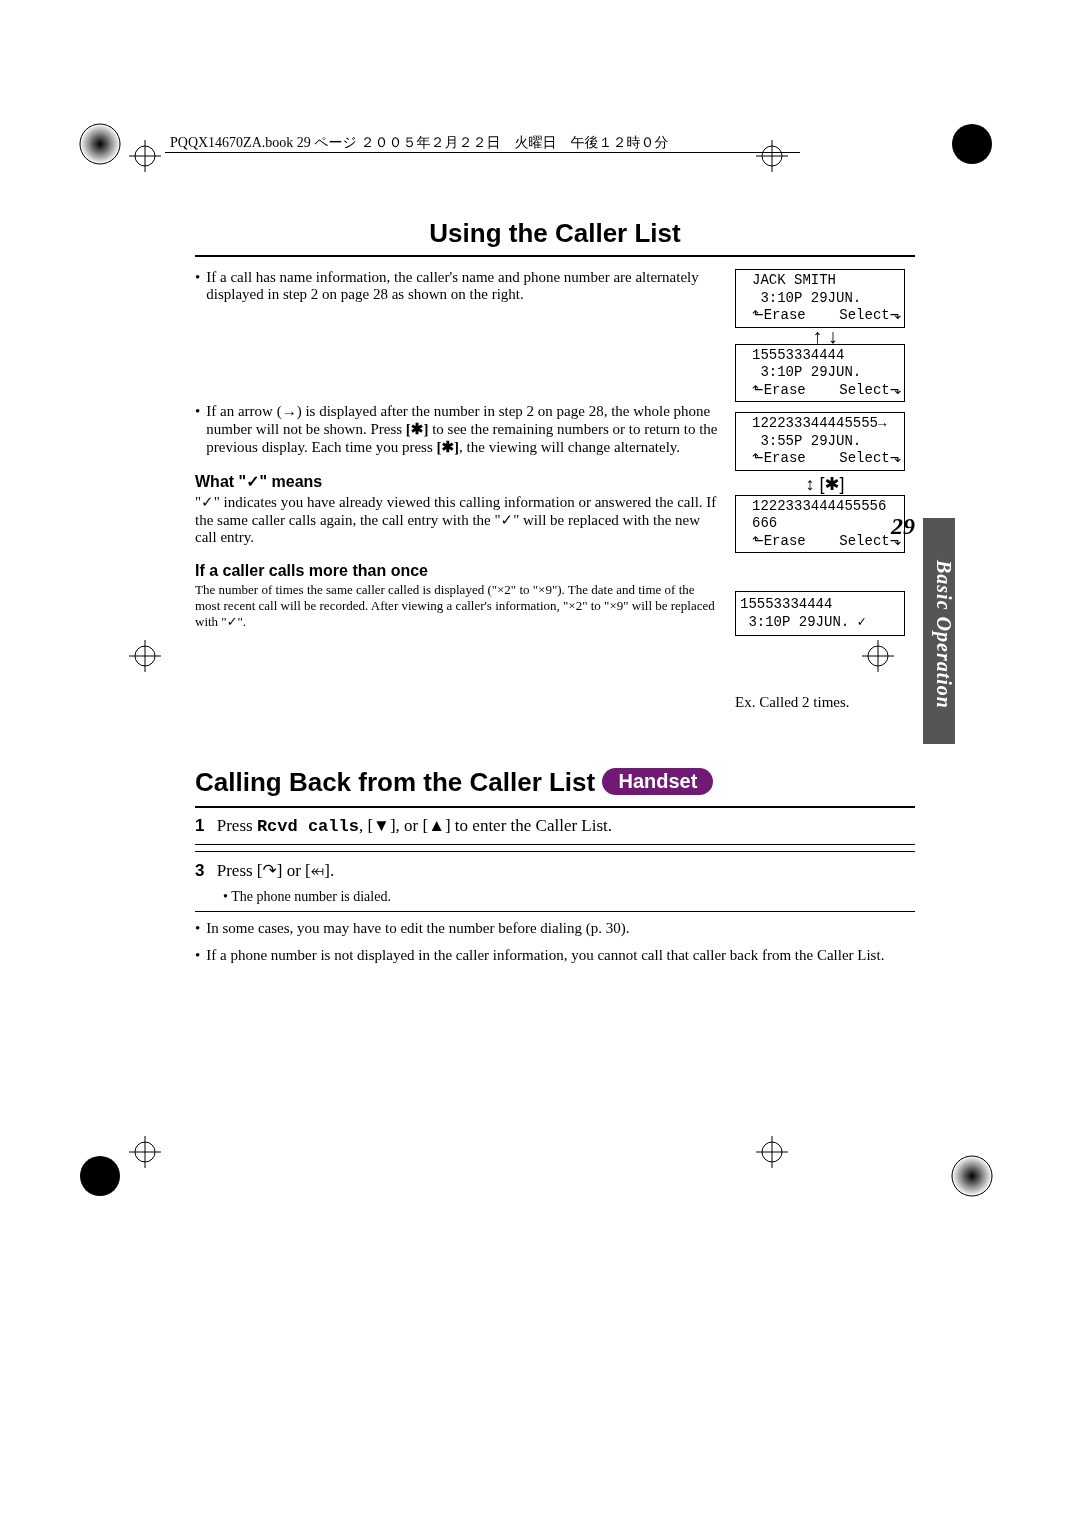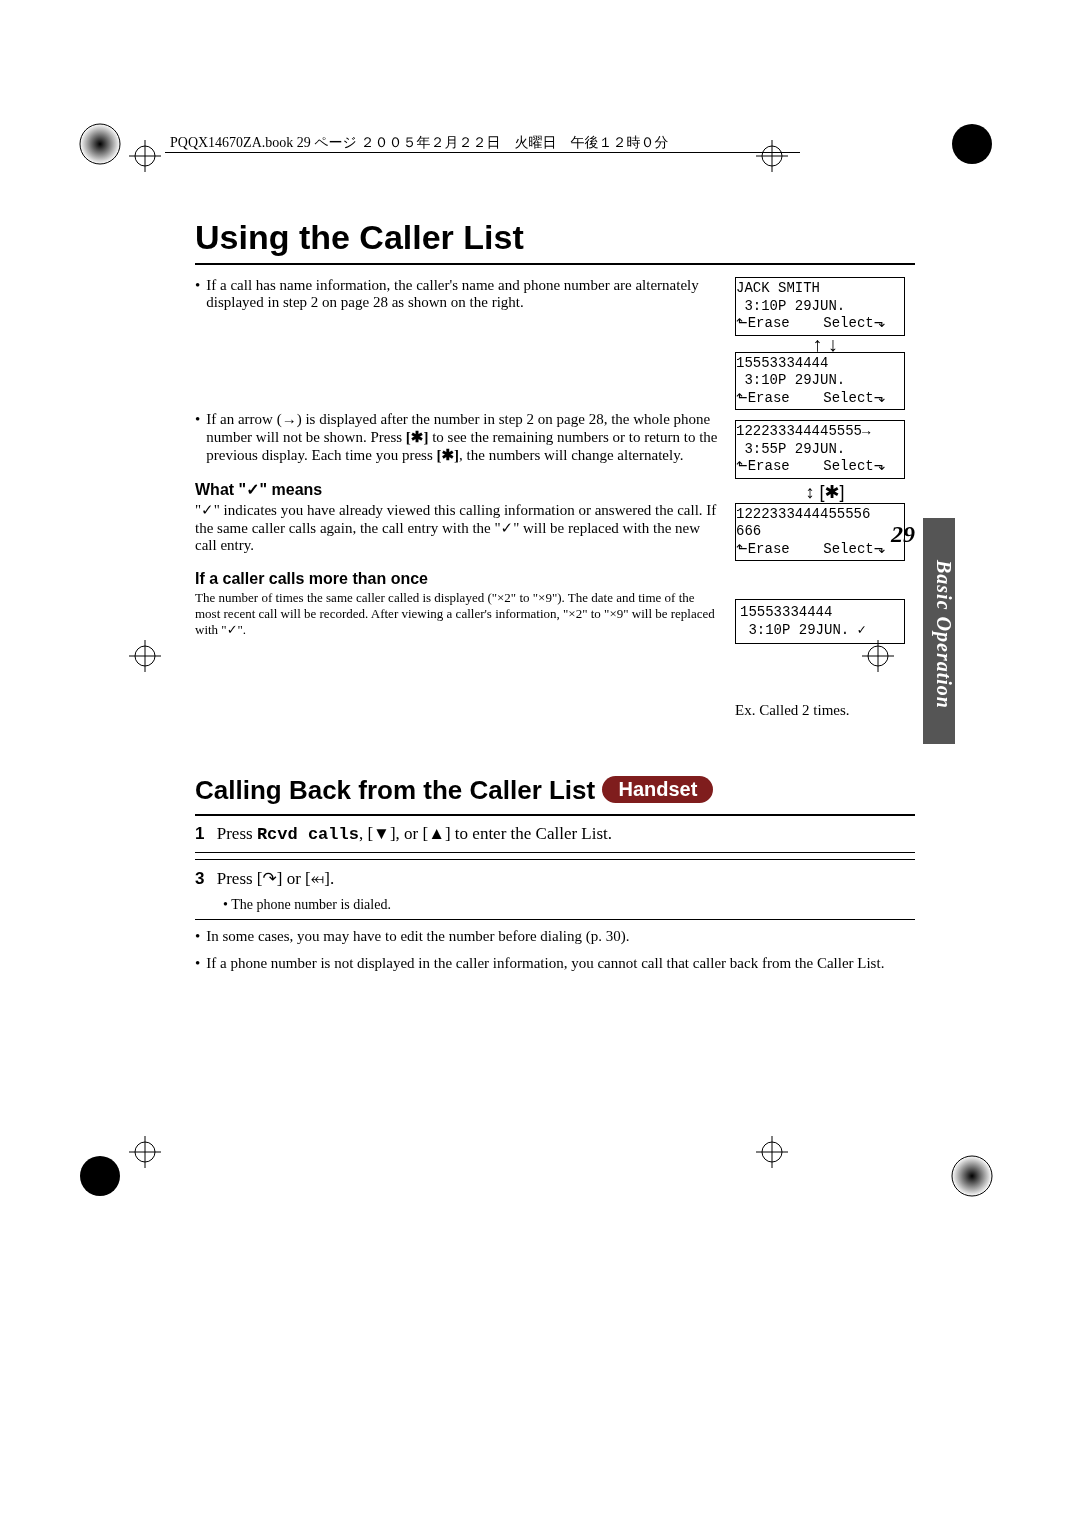--- a/index.html
+++ b/index.html
@@ -1,32 +1,32 @@
 <!DOCTYPE html>
 <html><head>
 <meta charset="utf-8">
 <style>
   html,body{margin:0;padding:0;background:#fff;font-family:"Times New Roman",serif;color:#000}
   .page{width:1072px;height:1528px;position:relative;box-sizing:border-box}
   .header-line{position:absolute;top:152px;left:165px;width:635px;border-top:1px solid #000}
   .header-text{position:absolute;top:134px;left:170px;font-size:14px;font-family:"Times New Roman",serif}
   .content{position:absolute;top:218px;left:195px;width:720px}
-  .section-title{font-family:Arial,Helvetica,sans-serif;font-weight:bold;font-size:34px;text-align:left;margin:0 0 6px 0}
+  .section-title{font-family:Arial,Helvetica,sans-serif;font-weight:bold;font-size:26px;text-align:center;margin:0 0 6px 0}
   .hr{border:none;border-top:2px solid #000;margin:0 0 12px 0}
   .row{display:flex;gap:16px}
   .left{flex:1;font-size:15px}
   .bullet-text{display:flex;gap:6px;margin-bottom:10px}
   .bullet-dot{flex:0 0 auto}
   .subhead{font-family:Arial,Helvetica,sans-serif;font-weight:bold;font-size:16px;margin:16px 0 2px 0}
-  .lcd-box{border:1px solid #000;font-family:"Courier New",monospace;font-size:14px;line-height:1.25;padding:2px 0;white-space:pre;width:170px;box-sizing:border-box;margin-bottom:2px}
+  .lcd-box{border:1px solid #000;font-family:"Courier New",monospace;font-size:14px;line-height:1.25;padding:2px 16px;white-space:pre;width:170px;box-sizing:border-box;margin-bottom:2px}
   .lcd-col{width:180px;flex:0 0 auto}
   .arrow-updown{text-align:center;font-size:20px;line-height:12px;margin:0 0 2px 0;font-family:Arial}
   .arrow-row{text-align:center;font-family:Arial;font-size:18px}
   .section2-title{font-family:Arial,Helvetica,sans-serif;font-weight:bold;font-size:26px;margin:54px 0 8px 0}
-  .badge{display:inline-block;background:#7f1d1d;color:#fff;border-radius:18px;padding:2px 16px;font-size:20px;vertical-align:3px}
+  .badge{display:inline-block;background:#701a75;color:#fff;border-radius:18px;padding:2px 16px;font-size:20px;vertical-align:3px}
   .step-row{font-size:17px;margin:8px 0}
   .step-num{font-family:Arial,Helvetica,sans-serif;font-weight:bold;margin-right:8px}
   .step-rule{border:none;border-top:1px solid #000;margin:6px 0}
   .sub-bullet{font-size:14px;margin-left:28px}
   .side-tab{position:absolute;right:-40px;top:300px;width:32px;height:220px;background:#555;color:#fff;font-family:"Times New Roman",serif;font-style:italic;font-weight:bold;font-size:20px;writing-mode:vertical-rl;text-align:center;letter-spacing:1px;padding-top:6px}
   .page-num{position:absolute;bottom:434px;right:0;font-family:"Times New Roman",serif;font-style:italic;font-weight:bold;font-size:24px}
   .reg-l{position:absolute;width:44px;height:44px}
   .radial svg{width:44px;height:44px}
   .mono{font-family:Liberation Mono, monospace;font-weight:bold}
   .ex-label{font-size:15px;font-family:"Times New Roman",serif;margin-bottom:2px}
@@ -123,21 +123,21 @@
     <div class="row">
       <div class="left">
         <div class="bullet-text">
           <span class="bullet-dot">•</span>
           <span>If a call has name information, the caller's name and phone number are alternately displayed in step 2 on page 28 as shown on the right.</span>
         </div>
         <div style="height:90px"></div>
         <div class="bullet-text">
           <span class="bullet-dot">•</span>
           <span>
-            <span>If an arrow (→) is displayed after the number in step 2 on page 28, the whole phone number will not be shown. Press </span><b>[✱]</b><span> to see the remaining numbers or to return to the previous display. Each time you press </span><b>[✱]</b><span>, the numbers will change alternately.</span>
+            <span>If an arrow (→) is displayed after the number in step 2 on page 28, the whole phone number will not be shown. Press </span><b>[✱]</b><span> to see the remaining numbers or to return to the previous display. Each time you press </span><b>[✱]</b><span>, the viewing will change alternately.</span>
           </span>
         </div>
 
         <div class="subhead">What "✓" means</div>
         <div style="font-size:15px">"✓" indicates you have already viewed this calling information or answered the call. If the same caller calls again, the call entry with the "✓" will be replaced with the new call entry.</div>
 
         <div class="subhead">If a caller calls more than once</div>
         <div style="font-size:13px">The number of times the same caller called is displayed ("×2" to "×9"). The date and time of the most recent call will be recorded. After viewing a caller's information, "×2" to "×9" will be replaced with "✓".</div>
       </div>
 

